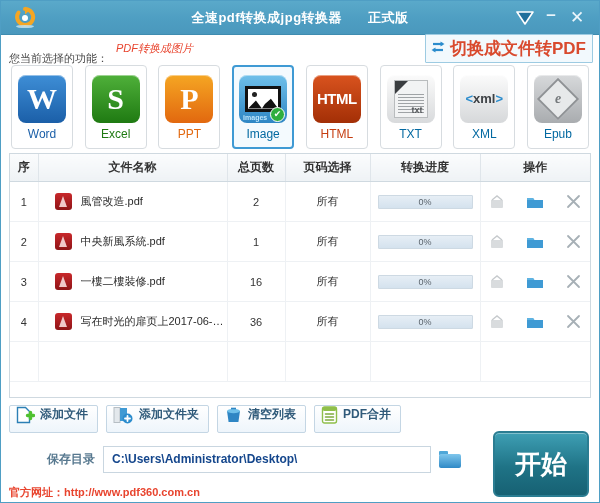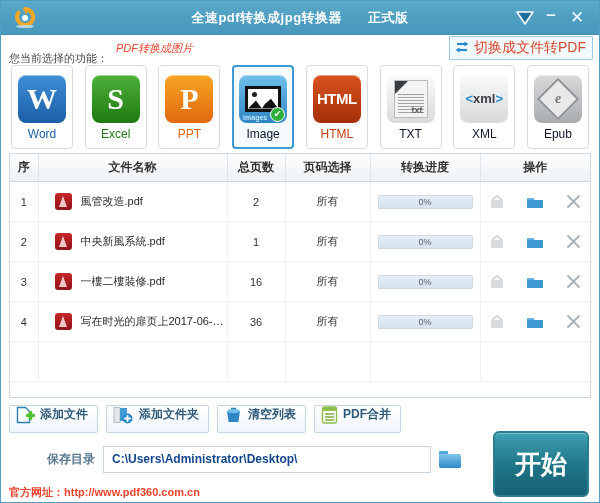--- a/index.html
+++ b/index.html
@@ -49,21 +49,21 @@
     height:26px;flex:0 0 26px;display:flex;align-items:center;
     padding:0 6px 0 8px;background:#ffffff;position:relative;
   }
   .funcbar .lbl{color:#4a4a4a;font-size:11px;margin-top:21px;}
   .funcbar .val{color:#e8442e;font-size:11px;margin-left:8px;font-style:italic;}
   .switch-btn{
     margin-left:auto;display:flex;align-items:center;gap:4px;
     border:1px solid #9dcbe2;background:#f2f9fd;
     padding:2px 6px 2px 4px;cursor:pointer;border-radius:1px;
   }
-  .switch-btn .sw-txt{color:#d94a2e;font-size:14px;font-weight:normal;}
+  .switch-btn .sw-txt{color:#d94a2e;font-size:17px;font-weight:bold;}
 
   
   .formatrow{
     flex:0 0 92px;display:flex;align-items:center;justify-content:space-between;
     padding:0 10px;background:#ffffff;
   }
   .fmt{
     width:62px;height:84px;border:1px solid #d7dce0;border-radius:4px;
     background:#ffffff;display:flex;flex-direction:column;
     align-items:center;justify-content:center;cursor:pointer;
@@ -84,21 +84,21 @@
   .g-image{background:linear-gradient(180deg,#6fc0ea 0%,#2f86c4 100%);}
   .g-html{background:linear-gradient(180deg,#d9531e 0%,#a32f06 100%);font-size:15px;letter-spacing:-.5px;}
   .g-txt{background:linear-gradient(180deg,#fbfbfb 0%,#d8dadc 100%);}
   .g-xml{background:linear-gradient(180deg,#fbfbfb 0%,#d6d8da 100%);}
   .g-epub{background:linear-gradient(180deg,#d7d9db 0%,#a9acaf 100%);}
 
   .cap-word{color:#1b5fa8;}
   .cap-excel{color:#1f7a12;}
   .cap-ppt{color:#e2680f;}
   .cap-html{color:#c53d10;}
-  .cap-image,.cap-txt,.cap-xml,.cap-epub{color:#0f172a;}
+  .cap-image,.cap-txt,.cap-xml,.cap-epub{color:#0369a1;}
 
   .img-frame{width:36px;height:26px;background:#fff;border:3px solid #111;position:relative;box-sizing:border-box;}
   .img-sun{position:absolute;left:4px;top:3px;width:5px;height:5px;border-radius:50%;background:#222;}
   .img-mtn{position:absolute;left:0;right:0;bottom:0;height:12px;background:#111;
     clip-path:polygon(0 100%,26% 34%,46% 100%,56% 62%,76% 18%,100% 100%);}
   .img-badge{position:absolute;right:2px;bottom:1px;width:15px;height:15px;border-radius:50%;
     background:#2fae3e;border:1.5px solid #fff;display:flex;align-items:center;justify-content:center;
     color:#fff;font-size:9px;font-weight:bold;box-sizing:border-box;}
   .img-sub{position:absolute;left:4px;bottom:2px;font-size:7px;color:#bfe6fb;font-weight:bold;}
   .txt-doc{width:34px;height:38px;background:#f2f3f4;border:1px solid #b9bcbe;position:relative;box-sizing:border-box;}

